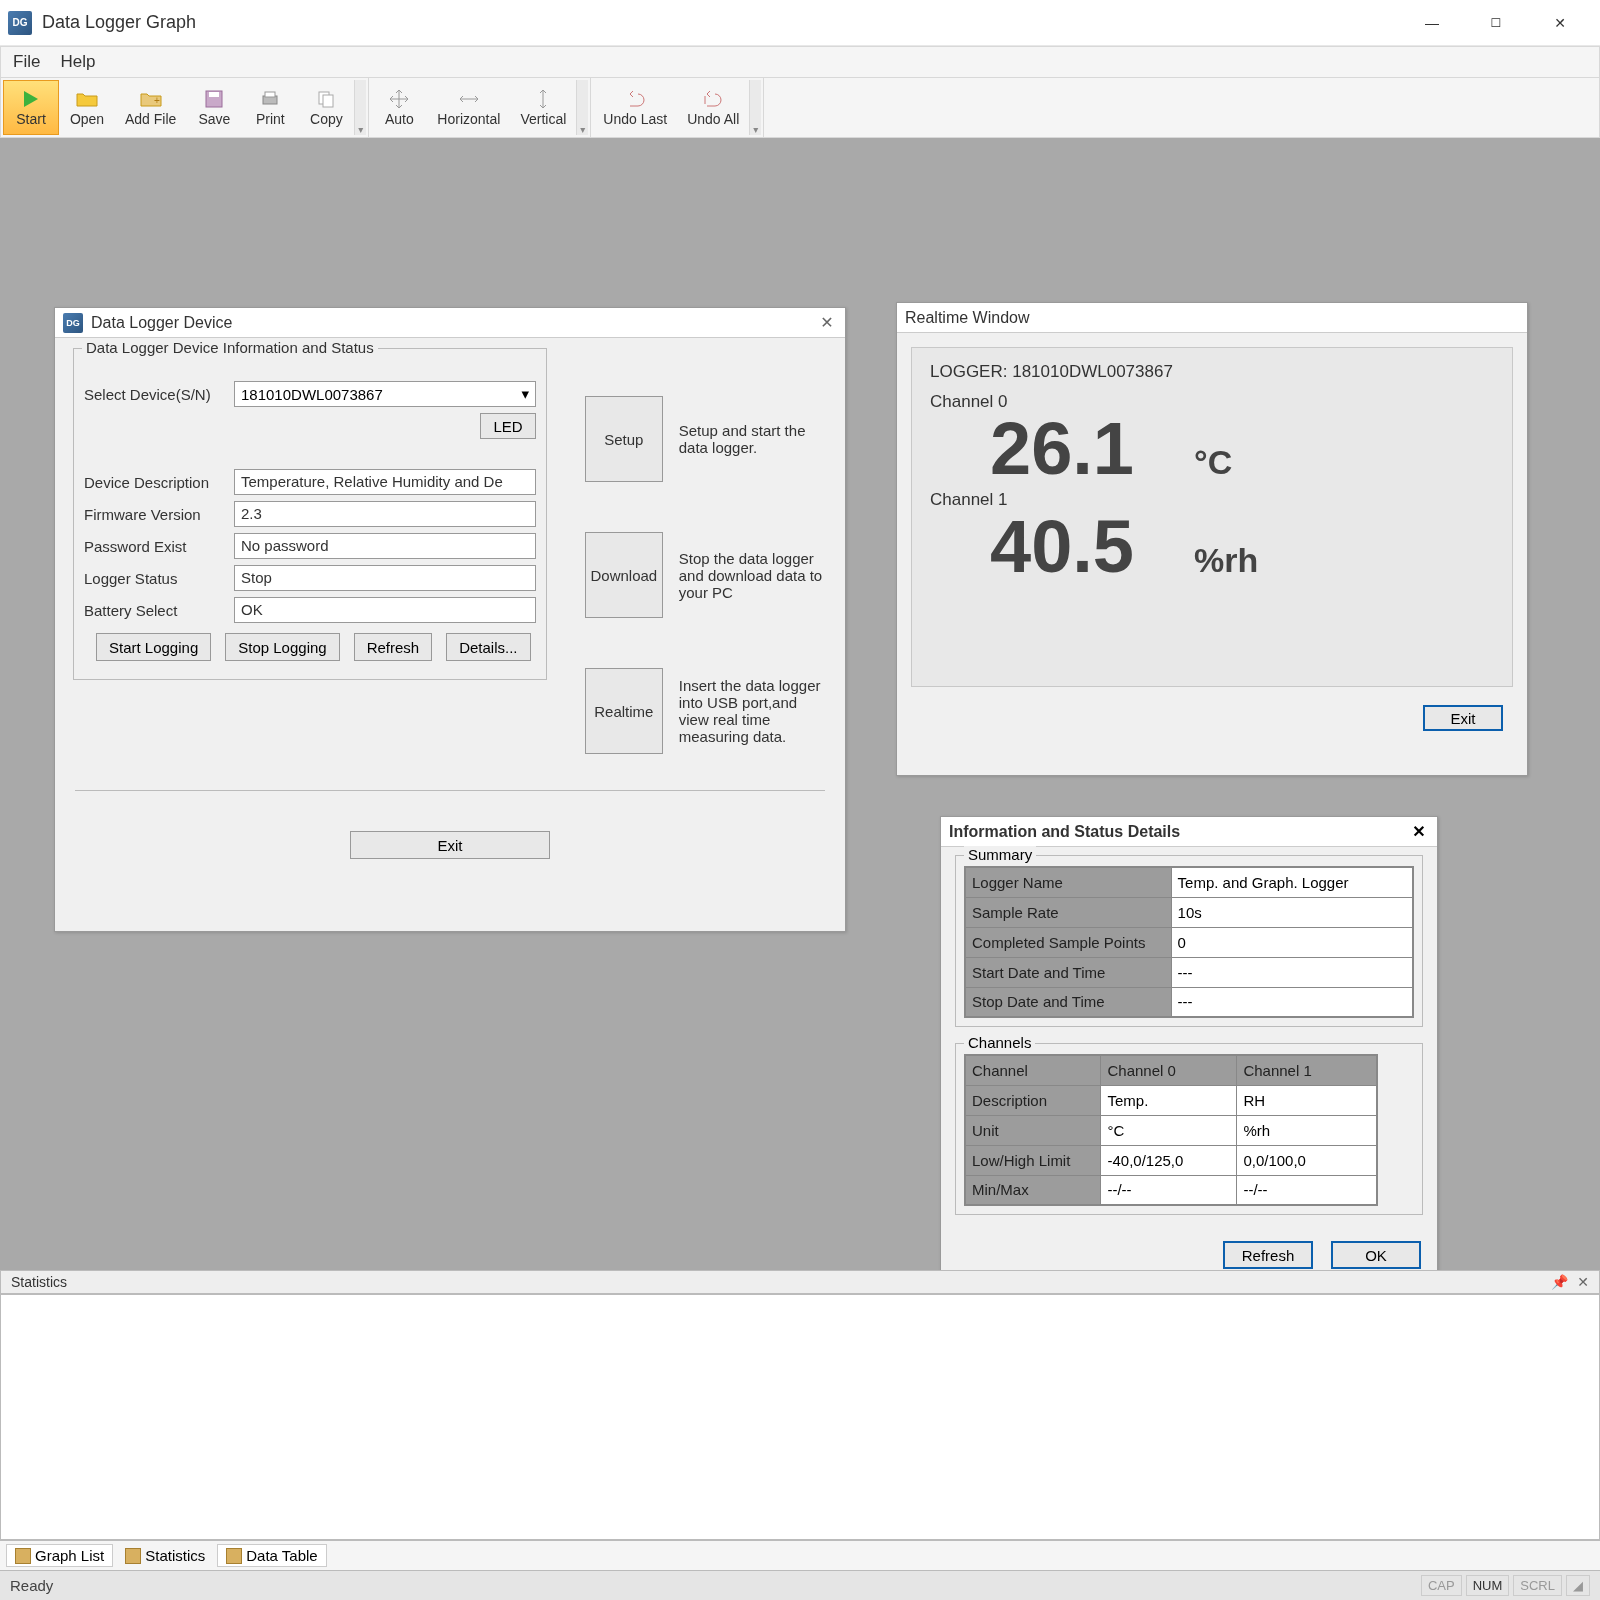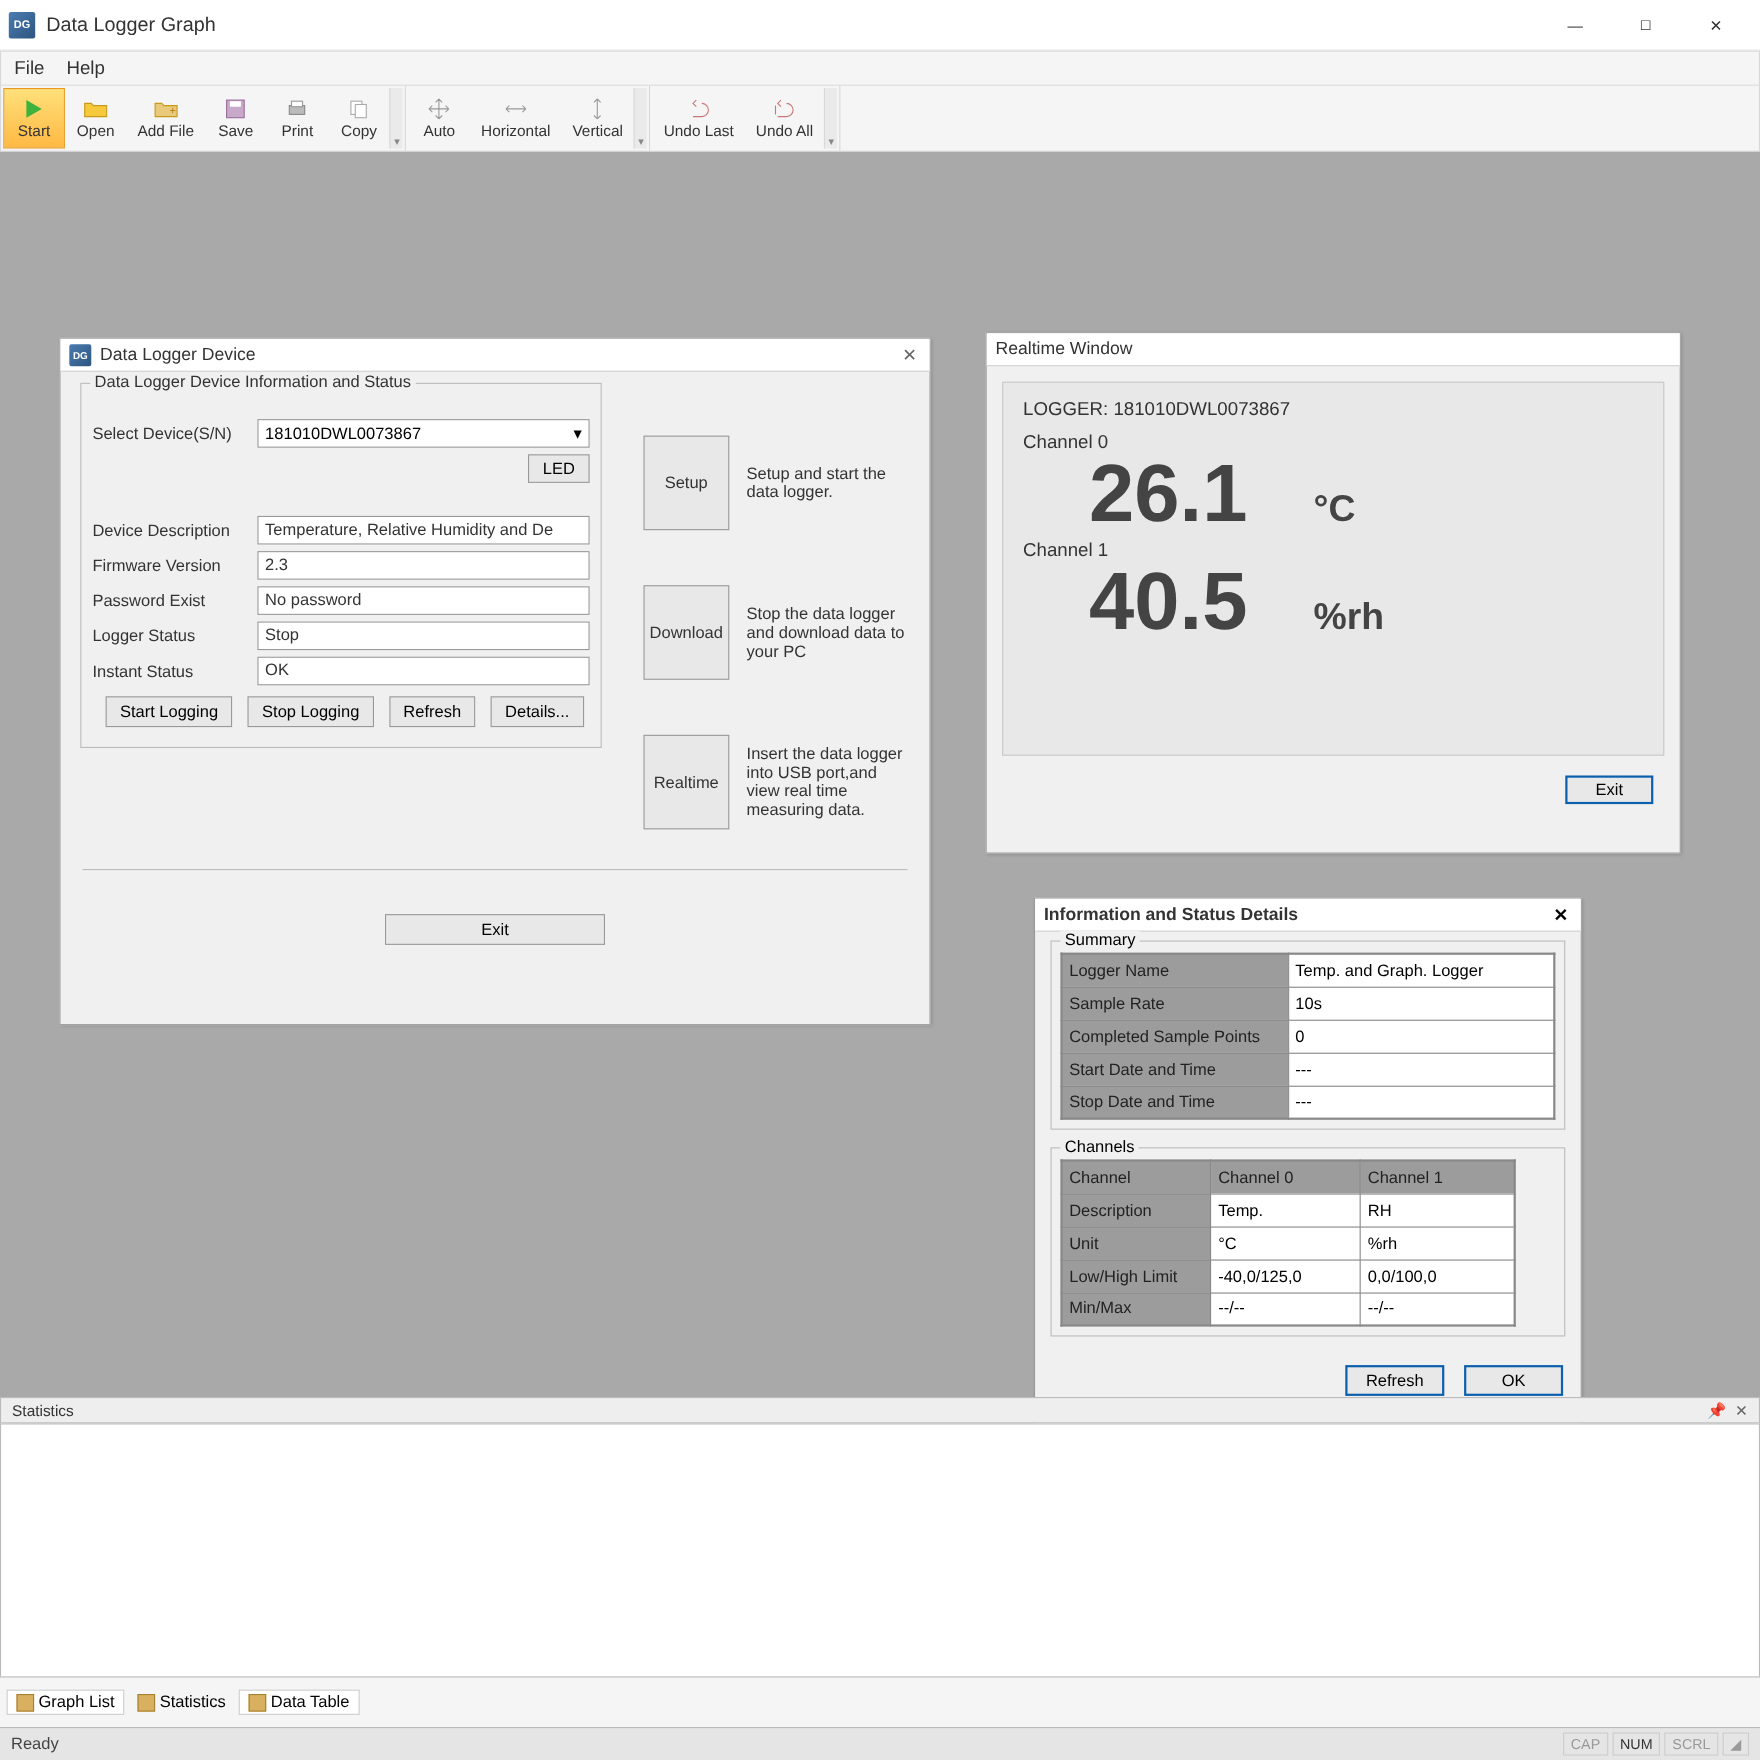--- a/index.html
+++ b/index.html
@@ -72,21 +72,21 @@
 .dt-btns { display:flex; justify-content:flex-end; gap: 18px; padding: 18px 16px 0 0; }
 .dt-btn { border:2px solid #0b5fad; background:#e8e8e8; width: 90px; height: 28px; display:flex; align-items:center; justify-content:center; font-size:15px; }
 
 
 .stats-pane { position:absolute; left:0; right:0; bottom: 60px; height: 270px; }
 .stats-header { height: 24px; background:#eee; border:1px solid #bbb; display:flex; align-items:center; padding: 0 10px; font-size: 14px; color:#333; justify-content:space-between; }
 .pin-close { display:flex; gap: 8px; font-size: 14px; color:#666; }
 .stats-body { background:#fff; border:1px solid #bbb; height: calc(100% - 24px); }
 
 
-.bottom-tabs { position:absolute; left:0; right:0; bottom: 30px; height: 46px; background:#f5f5f5; border-top:1px solid #bbb; display:flex; align-items:center; padding: 0 6px; gap: 4px; font-size: 15px; }
+.bottom-tabs { position:absolute; left:0; right:0; bottom: 30px; height: 30px; background:#f5f5f5; border-top:1px solid #bbb; display:flex; align-items:center; padding: 0 6px; gap: 4px; font-size: 15px; }
 .btab { display:flex; align-items:center; gap: 4px; padding: 2px 8px; }
 .btab-icon { width:16px; height:16px; background:#d8b060; border:1px solid #a78030; }
 .btab.alt { background:#fff; border:1px solid #ccc; }
 
 
 .statusbar { position:absolute; left:0; right:0; bottom:0; height:30px; background:#e5e5e5; border-top:1px solid #bbb; display:flex; align-items:center; padding:0 10px; font-size:15px; color:#444; justify-content:space-between; }
 .status-right { display:flex; gap: 4px; }
 .status-cell { padding: 2px 6px; border:1px solid #ccc; font-size:13px; color:#999; }
 .status-cell.on { color:#333; }
 
@@ -260,21 +260,21 @@
             </div>
             <div class="form-row">
               <div class="form-label">Password Exist</div>
               <div class="form-input">No password</div>
             </div>
             <div class="form-row">
               <div class="form-label">Logger Status</div>
               <div class="form-input">Stop</div>
             </div>
             <div class="form-row">
-              <div class="form-label">Instant Status</div>
+              <div class="form-label">Battery Select</div>
               <div class="form-input">OK</div>
             </div>
 
             <div class="device-actions">
               <div class="btn">Start Logging</div>
               <div class="btn">Stop Logging</div>
               <div class="btn">Refresh</div>
               <div class="btn">Details...</div>
             </div>
           </div>

